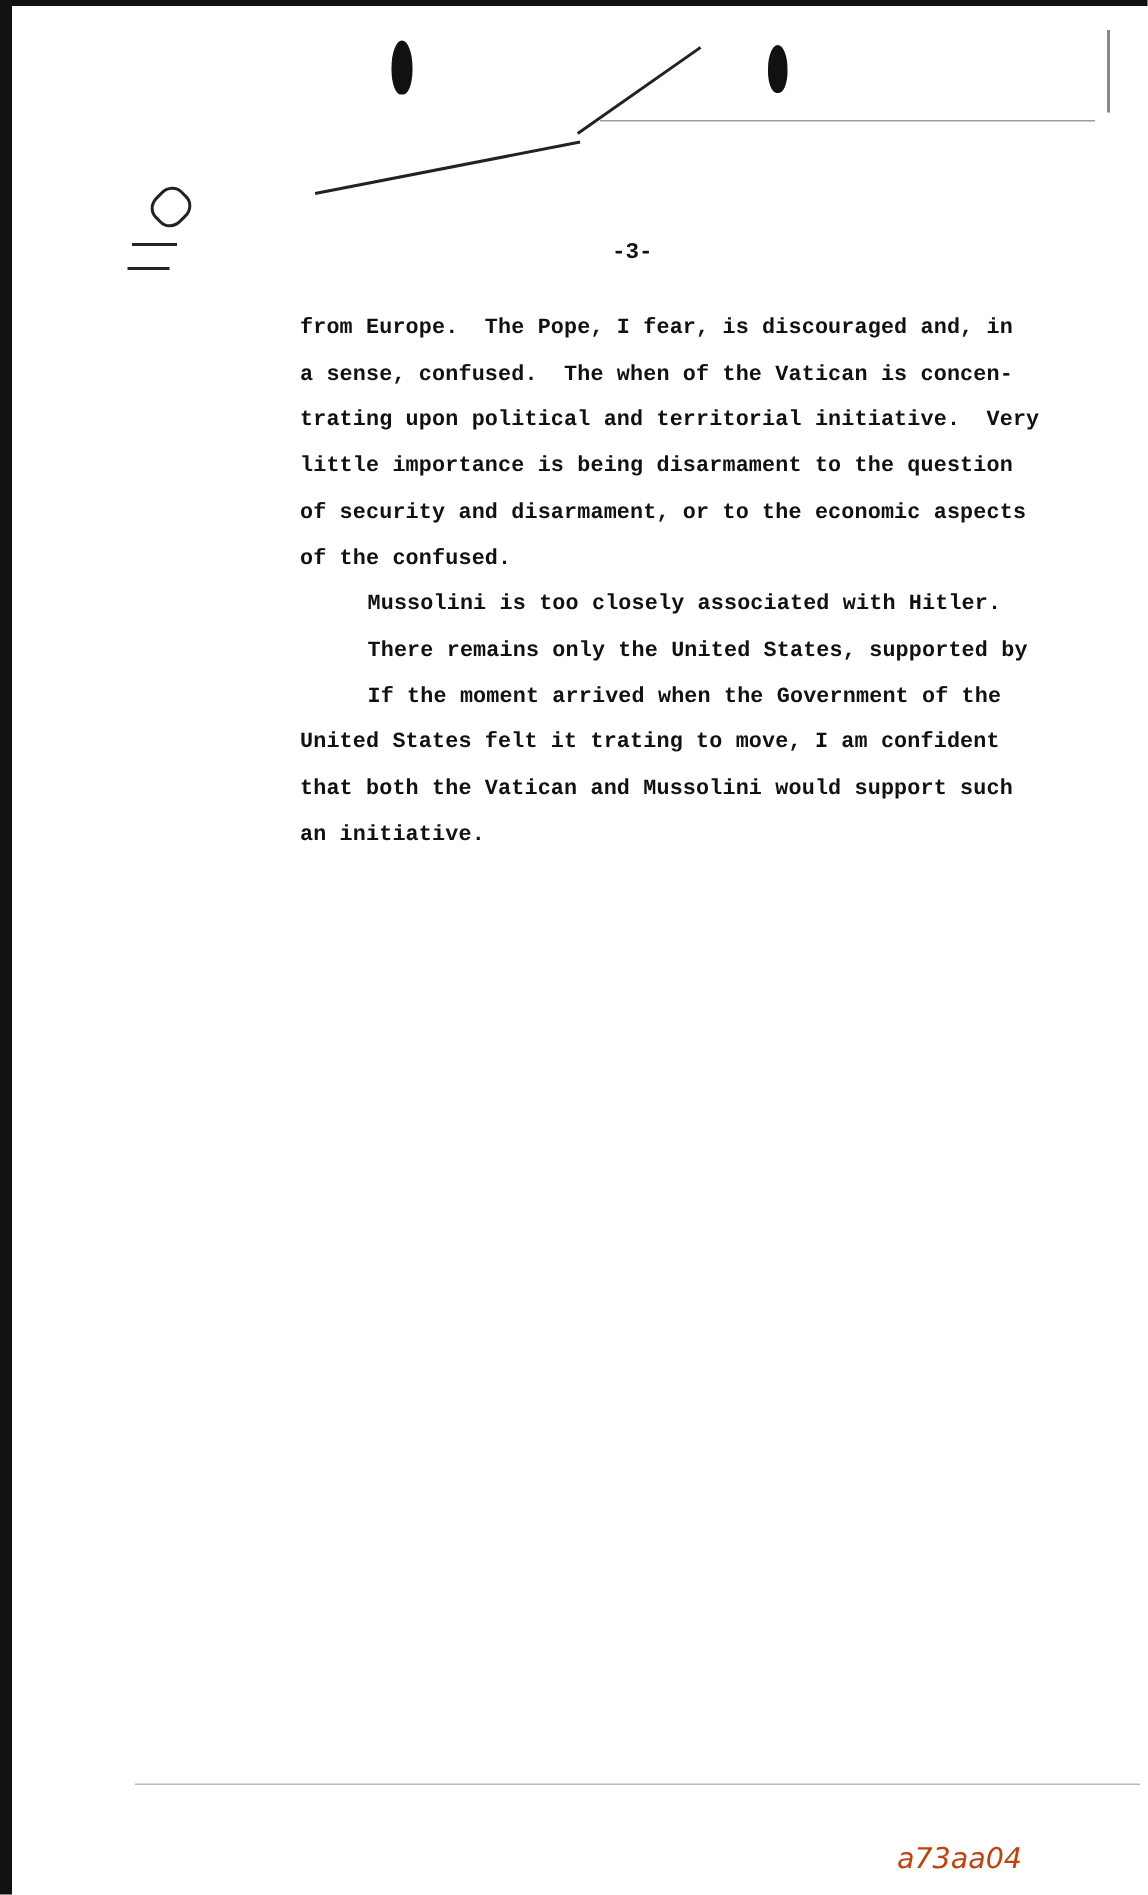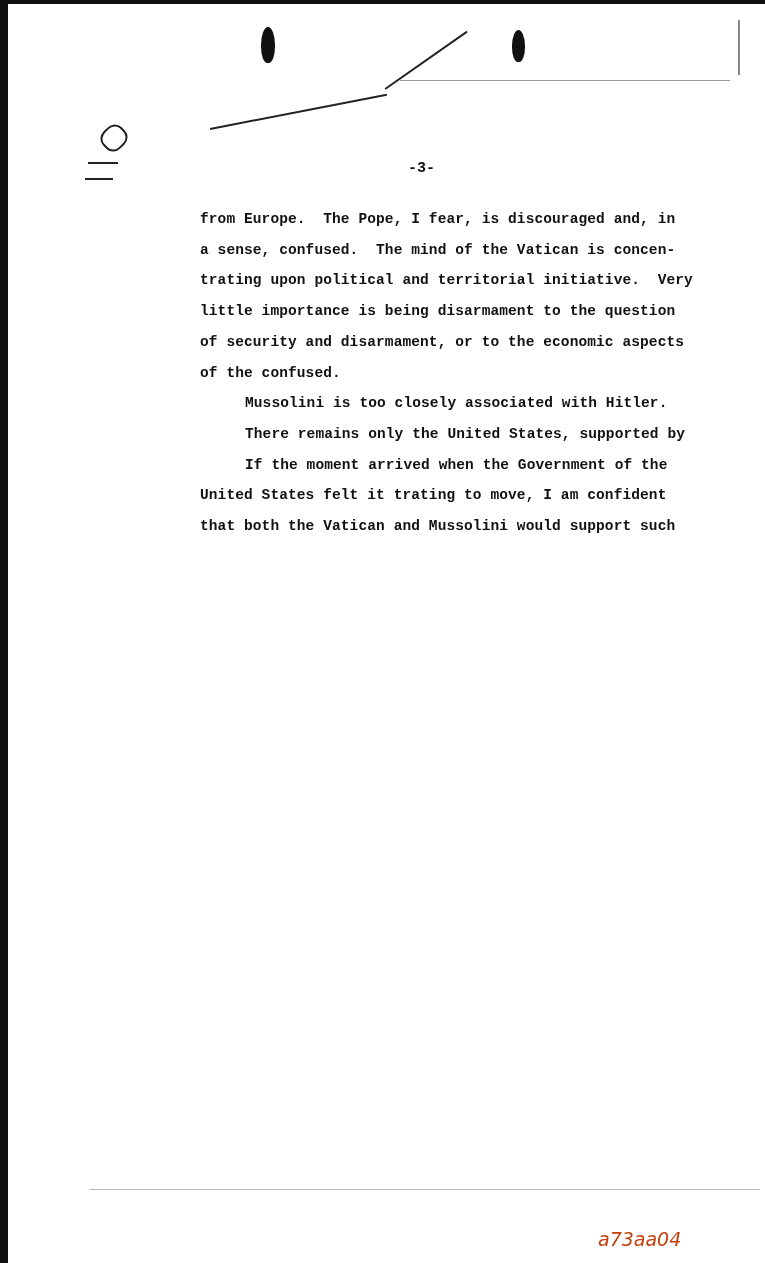--- a/index.html
+++ b/index.html
@@ -44,25 +44,26 @@
 <div class="ruled r2"></div>
 <div class="ring"></div>
 <div class="dash d1"></div>
 <div class="dash d2"></div>
 <div class="right-mark"></div>
 
 <div class="page-number">-3-</div>
 
 <div class="body-text">
   <span class="line">from Europe.  The Pope, I fear, is discouraged and, in</span>
-  <span class="line">a sense, confused.  The mind of the Vatican is concen-</span>
+  <span class="line">a sense, confused.  The when of the Vatican is concen-</span>
   <span class="line">trating upon political and territorial initiative.  Very</span>
   <span class="line">little importance is being disarmament to the question</span>
   <span class="line">of security and disarmament, or to the economic aspects</span>
   <span class="line">of the confused.</span>
   <span class="line indent">Mussolini is too closely associated with Hitler.</span>
   <span class="line indent">There remains only the United States, supported by</span>
   <span class="line indent">If the moment arrived when the Government of the</span>
   <span class="line">United States felt it trating to move, I am confident</span>
   <span class="line">that both the Vatican and Mussolini would support such</span>
+  <span class="line">an initiative.</span>
 </div>
 
 <div class="archive-code">a73aa04</div>
 
 </body></html>

